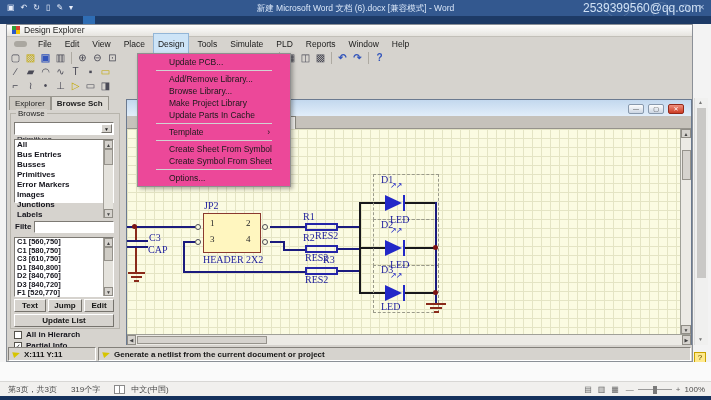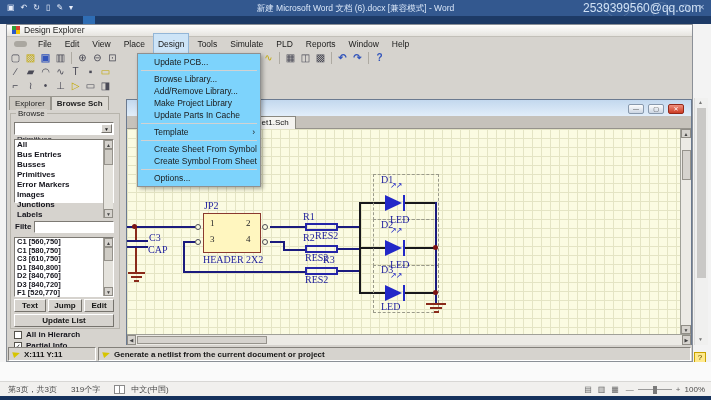--- a/index.html
+++ b/index.html
@@ -62,21 +62,21 @@
   .lbl{font-family:"Liberation Serif",serif;font-size:10px;line-height:10px;color:#1c1c9c;white-space:nowrap}
   .pnum{font-family:"Liberation Serif",serif;font-size:9px;line-height:9px;color:#1d1d22}
   .res{width:29px;height:4px;border:2px solid #2525a8}
   .pinc{width:4px;height:4px;border:1px solid #4c4c55;border-radius:50%;background:#fbfbe2}
   .jdot{width:5px;height:5px;border-radius:50%;background:#7c1414}
   .ledtri{width:0;height:0;border-top:8px solid transparent;border-bottom:8px solid transparent;border-left:17px solid #2228c8}
   .ledbar{width:2px;height:16px;background:#2228c8}
   .dash{border:1px dashed #9a9a8a}
   .arr{font-size:8px;color:#2228c8;letter-spacing:-1px;line-height:8px}
   
-  .dd{left:137px;top:53px;width:122px;background:#7dd3fc;border:1px solid #8f8f8f;box-shadow:2px 2px 4px rgba(0,0,0,.3);padding:2px 0;z-index:60}
+  .dd{left:137px;top:53px;width:122px;background:#ec4899;border:1px solid #8f8f8f;box-shadow:2px 2px 4px rgba(0,0,0,.3);padding:2px 15px;z-index:60}
   .ddi{height:12px;line-height:12px;font-size:8.5px;color:#1a1a1a;padding-left:16px;position:relative;white-space:nowrap}
   .ddi.hi{background:#b8d6f4}
   .ddsep{border-top:1px solid #d2d2d2;margin:2px 3px}
   .ddarr{position:absolute;right:5px;top:0}
   
   .cell{background:#d6d3ce;border-top:1px solid #83807a;border-left:1px solid #83807a;border-right:1px solid #fff;border-bottom:1px solid #fff;
     display:flex;align-items:center;gap:4px;padding:0 4px;box-sizing:border-box}
   .cursoric{width:0;height:0;border-left:7px solid #d6c500;border-top:3px solid transparent;border-bottom:3px solid transparent;transform:rotate(-18deg)}
   .stext{font-size:8px;font-weight:bold;color:#161616;white-space:nowrap}
   .wsb{left:0;top:381px;width:711px;height:15px;background:#f1f0ee;border-top:1px solid #d8d7d5;display:flex;align-items:center;font-size:8px;color:#4a4a4a}
@@ -352,22 +352,22 @@
     <span class="stext">X:111 Y:11</span>
   </div>
   <div class="a cell" style="left:98px;top:347px;width:593px;height:14px">
     <span class="cursoric"></span>
     <span class="stext">Generate a netlist from the current document or project</span>
   </div>
 
   <div class="a dd">
     <div class="ddi">Update PCB...</div>
     <div class="ddsep"></div>
+    <div class="ddi">Add/Remove Library...</div>
     <div class="ddi">Browse Library...</div>
-    <div class="ddi">Add/Remove Library...</div>
     <div class="ddi">Make Project Library</div>
     <div class="ddi">Update Parts In Cache</div>
     <div class="ddsep"></div>
     <div class="ddi"><span>Template</span><span class="ddarr">›</span></div>
     <div class="ddsep"></div>
     <div class="ddi">Create Sheet From Symbol</div>
     <div class="ddi">Create Symbol From Sheet</div>
     <div class="ddsep"></div>
     <div class="ddi">Options...</div>
   </div>

